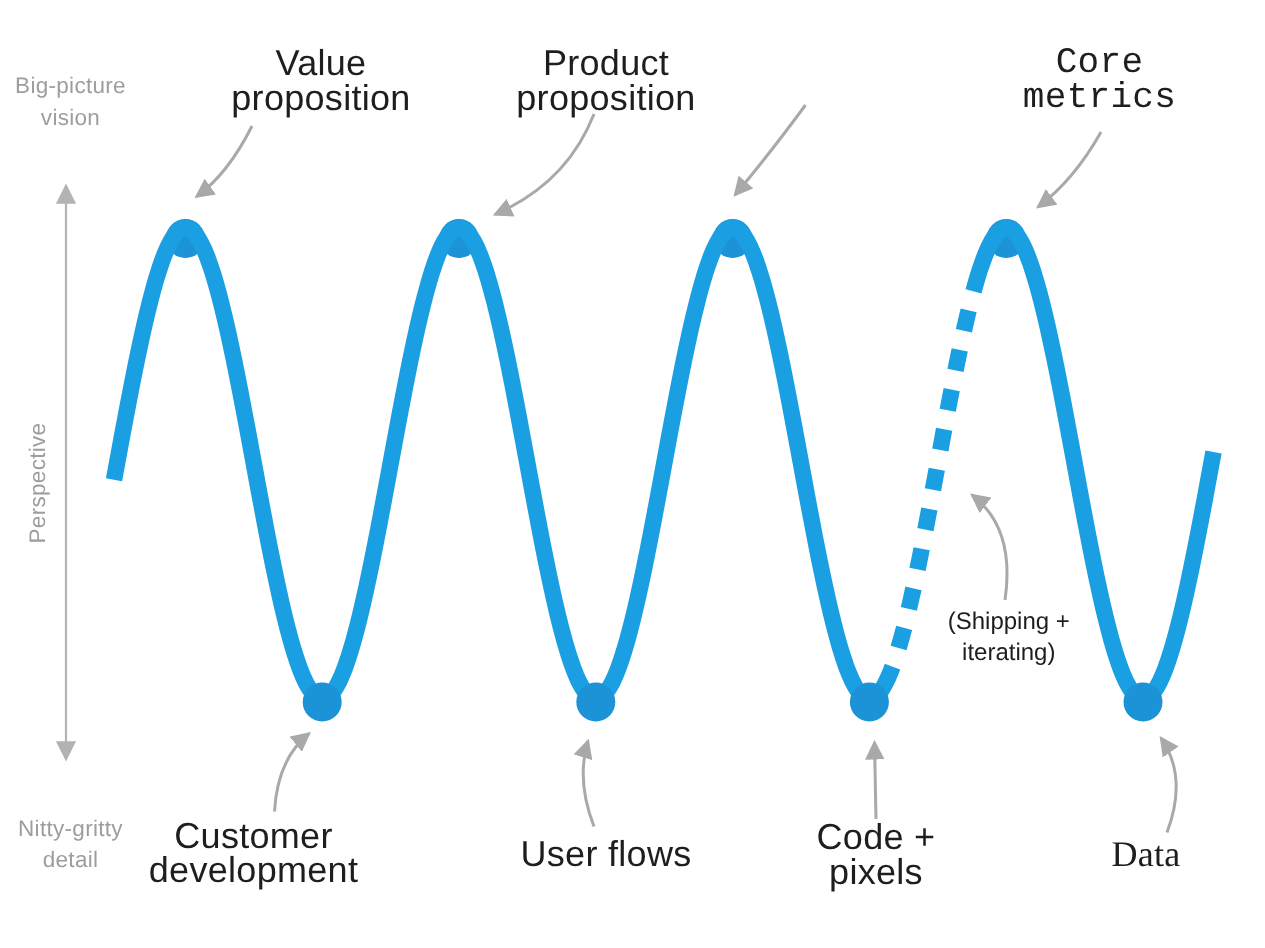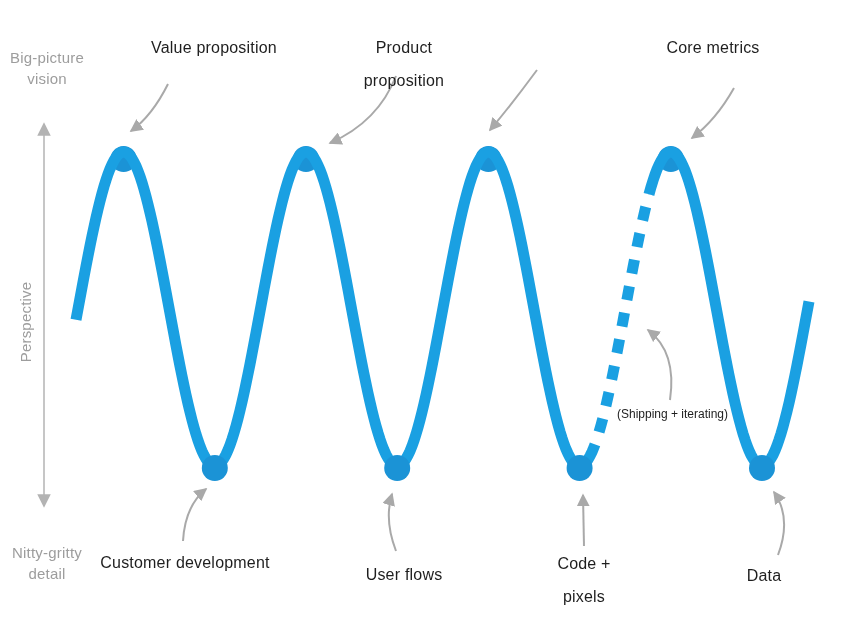--- a/index.html
+++ b/index.html
@@ -1,23 +1,23 @@
 <!DOCTYPE html>
 <html style="--wave-blue: #1aa0e2; --dot-blue: #1b93d6; --arrow-gray: #a9a9a9; --axis-gray: #b3b3b3; --gray-text: #9d9d9d; --dark-text: #1e1e1e;"><head>
 <meta charset="utf-8">
 <style>
   html,body{margin:0;padding:0;background:#ffffff;}
   body{width:843px;height:632px;position:relative;overflow:hidden;
        font-family:"Liberation Sans","DejaVu Sans",sans-serif;}
   .stage{position:absolute;inset:0;}
   svg{position:absolute;left:0;top:0;}
   .lbl{position:absolute;text-align:center;white-space:normal;}
-  .lbl.dark{color:var(--dark-text);font-size:16px;line-height:33px;letter-spacing:.2px;}
+  .lbl.dark{color:var(--dark-text);font-size:24px;line-height:23px;letter-spacing:.2px;}
   .lbl.gray{color:var(--gray-text);font-size:15px;line-height:21px;letter-spacing:.2px;}
-  .lbl.ship{color:var(--dark-text);font-size:12px;line-height:21px;}
+  .lbl.ship{color:var(--dark-text);font-size:16px;line-height:21px;}
   .lbl.rot{transform:rotate(-90deg);transform-origin:50% 50%;}
 </style>
 </head>
 <body>
 
 <div class="stage">
 
   <svg width="843" height="632" viewBox="0 0 843 632">
     <defs>
       <marker id="ah" viewBox="0 0 8 8" refX="7" refY="4" markerWidth="6.5" markerHeight="6.5" orient="auto-start-reverse">
@@ -58,21 +58,21 @@
     <path d="M 778 555 Q 792 518 774 492" class="arr" stroke="var(--arrow-gray)" stroke-width="2" fill="none" marker-end="url(#ah)"></path>
     <path d="M 670 400 Q 677 352 648 330" class="arr" stroke="var(--arrow-gray)" stroke-width="2" fill="none" marker-end="url(#ah)"></path>
   </svg>
 
   <div class="lbl gray" style="left:-3px;top:47px;width:100px;">Big-picture vision</div>
   <div class="lbl gray rot" style="left:-29px;top:311px;width:110px;height:22px;">Perspective</div>
   <div class="lbl gray" style="left:-3px;top:542px;width:100px;">Nitty-gritty detail</div>
 
   <div class="lbl dark" style="left:149px;top:31px;width:130px;">Value proposition</div>
   <div class="lbl dark" style="left:339px;top:31px;width:130px;">Product proposition</div>
-  <div class="lbl dark" style="left:648px;top:31px;width:130px;">Core metrics</div>
+  <div class="lbl dark" style="left:668px;top:31px;width:130px;font-family:Liberation Mono, monospace;">Core metrics</div>
 
-  <div class="lbl dark" style="left:100px;top:546px;width:170px;">Customer development</div>
+  <div class="lbl dark" style="left:84px;top:546px;width:170px;">Customer development</div>
   <div class="lbl dark" style="left:541px;top:547px;width:86px;">Code + pixels</div>
   <div class="lbl dark" style="left:339px;top:558px;width:130px;">User flows</div>
-  <div class="lbl dark" style="left:699px;top:559px;width:130px;">Data</div>
+  <div class="lbl dark" style="left:699px;top:559px;width:130px;font-family:Liberation Serif, serif;">Data</div>
 
   <div class="lbl ship" style="left:615px;top:404px;width:115px;">(Shipping + iterating)</div>
 </div>
 
 </body></html>

